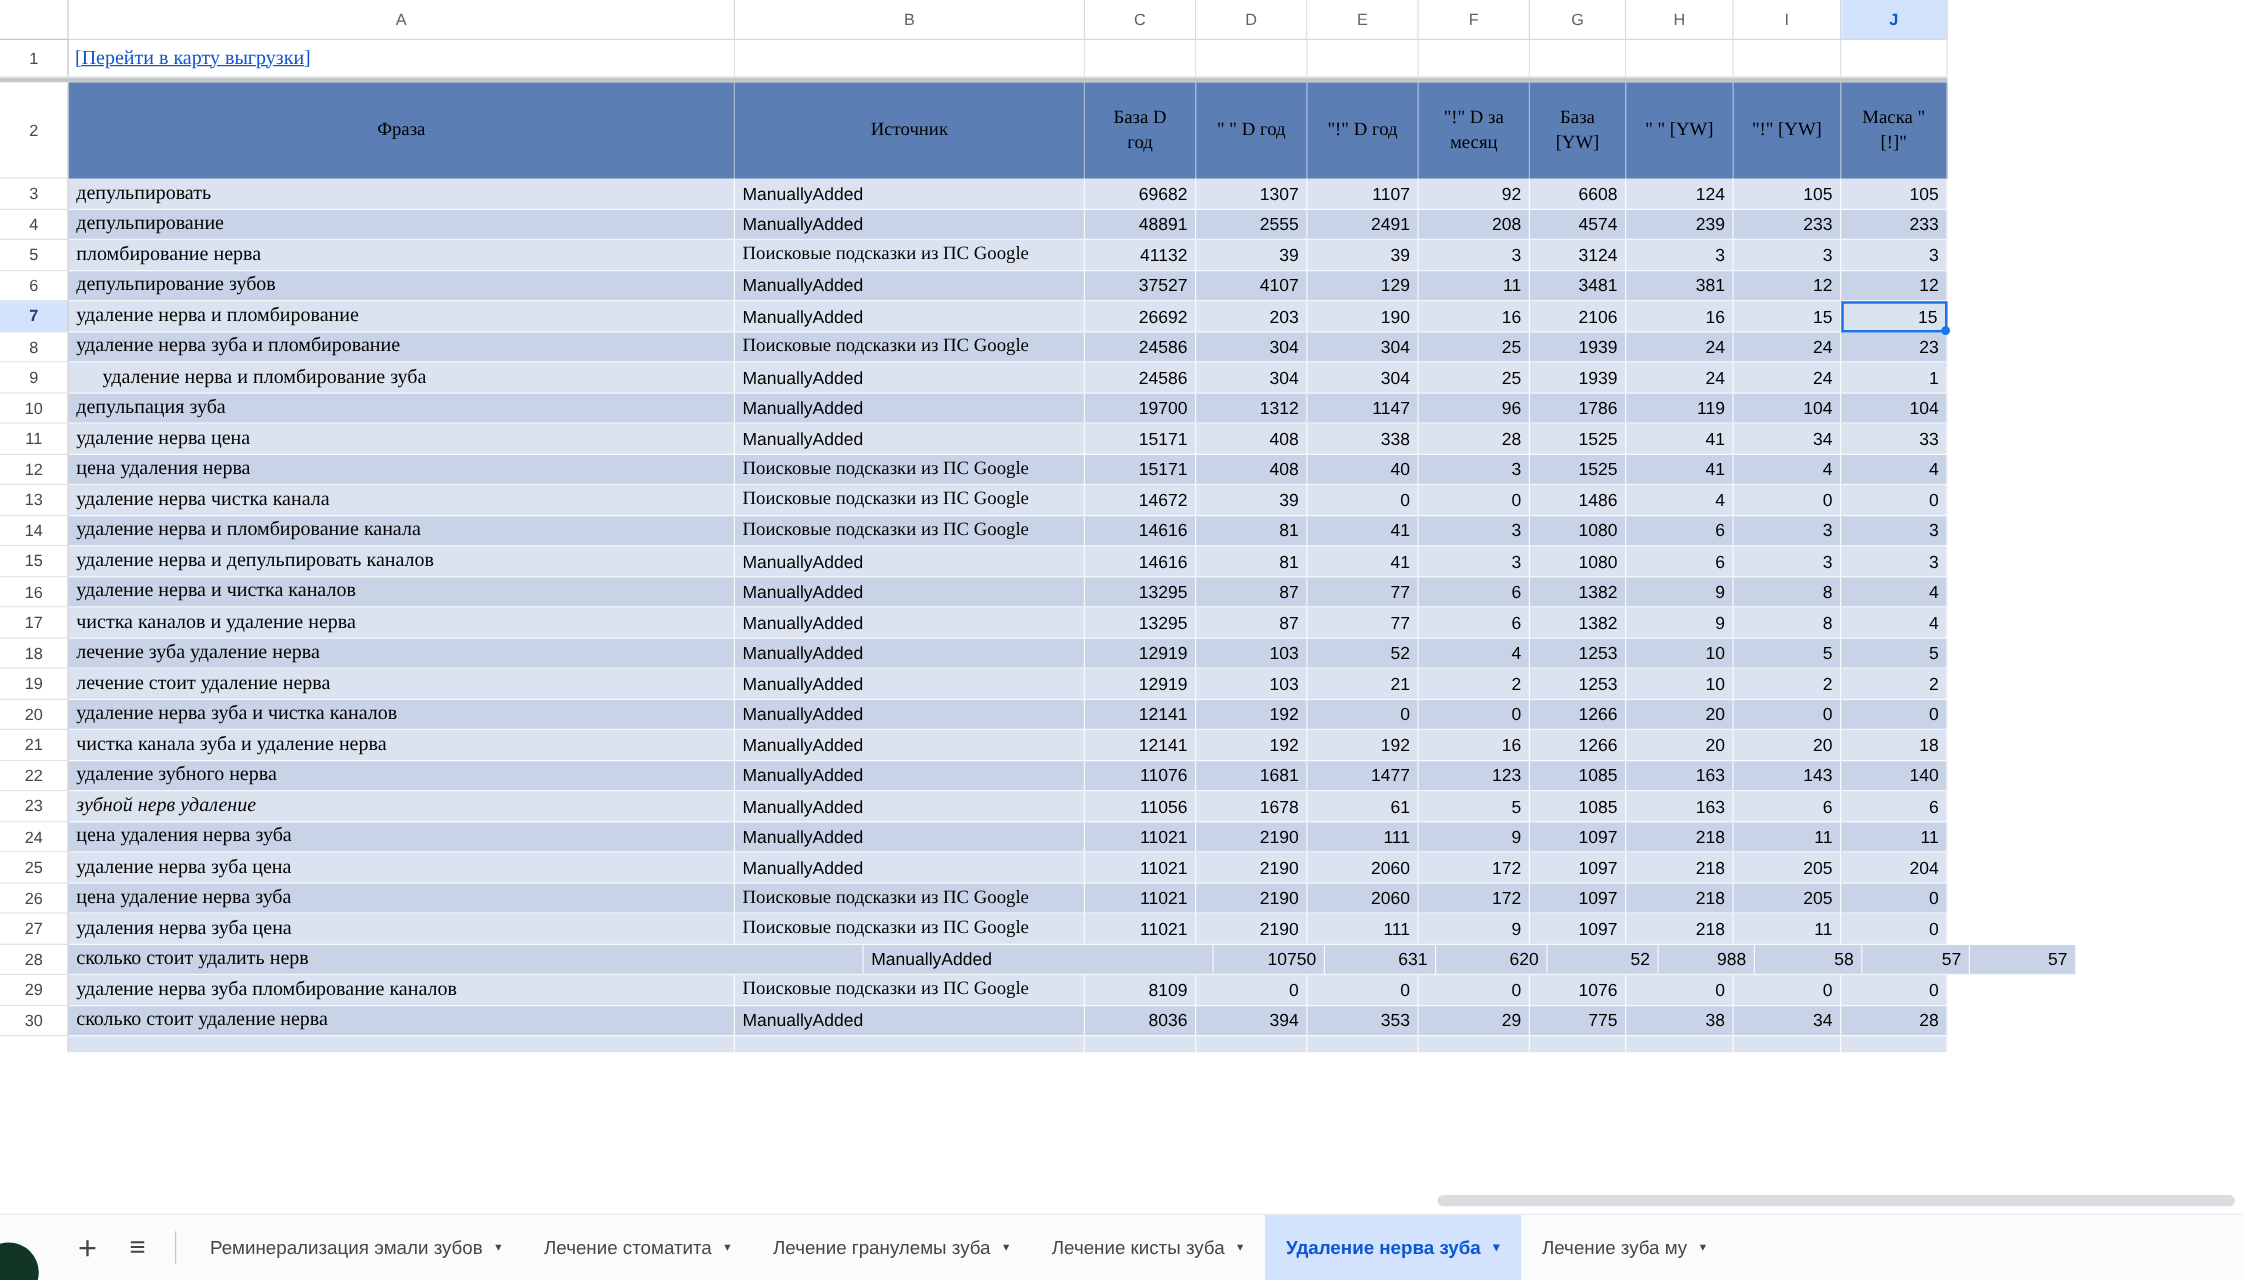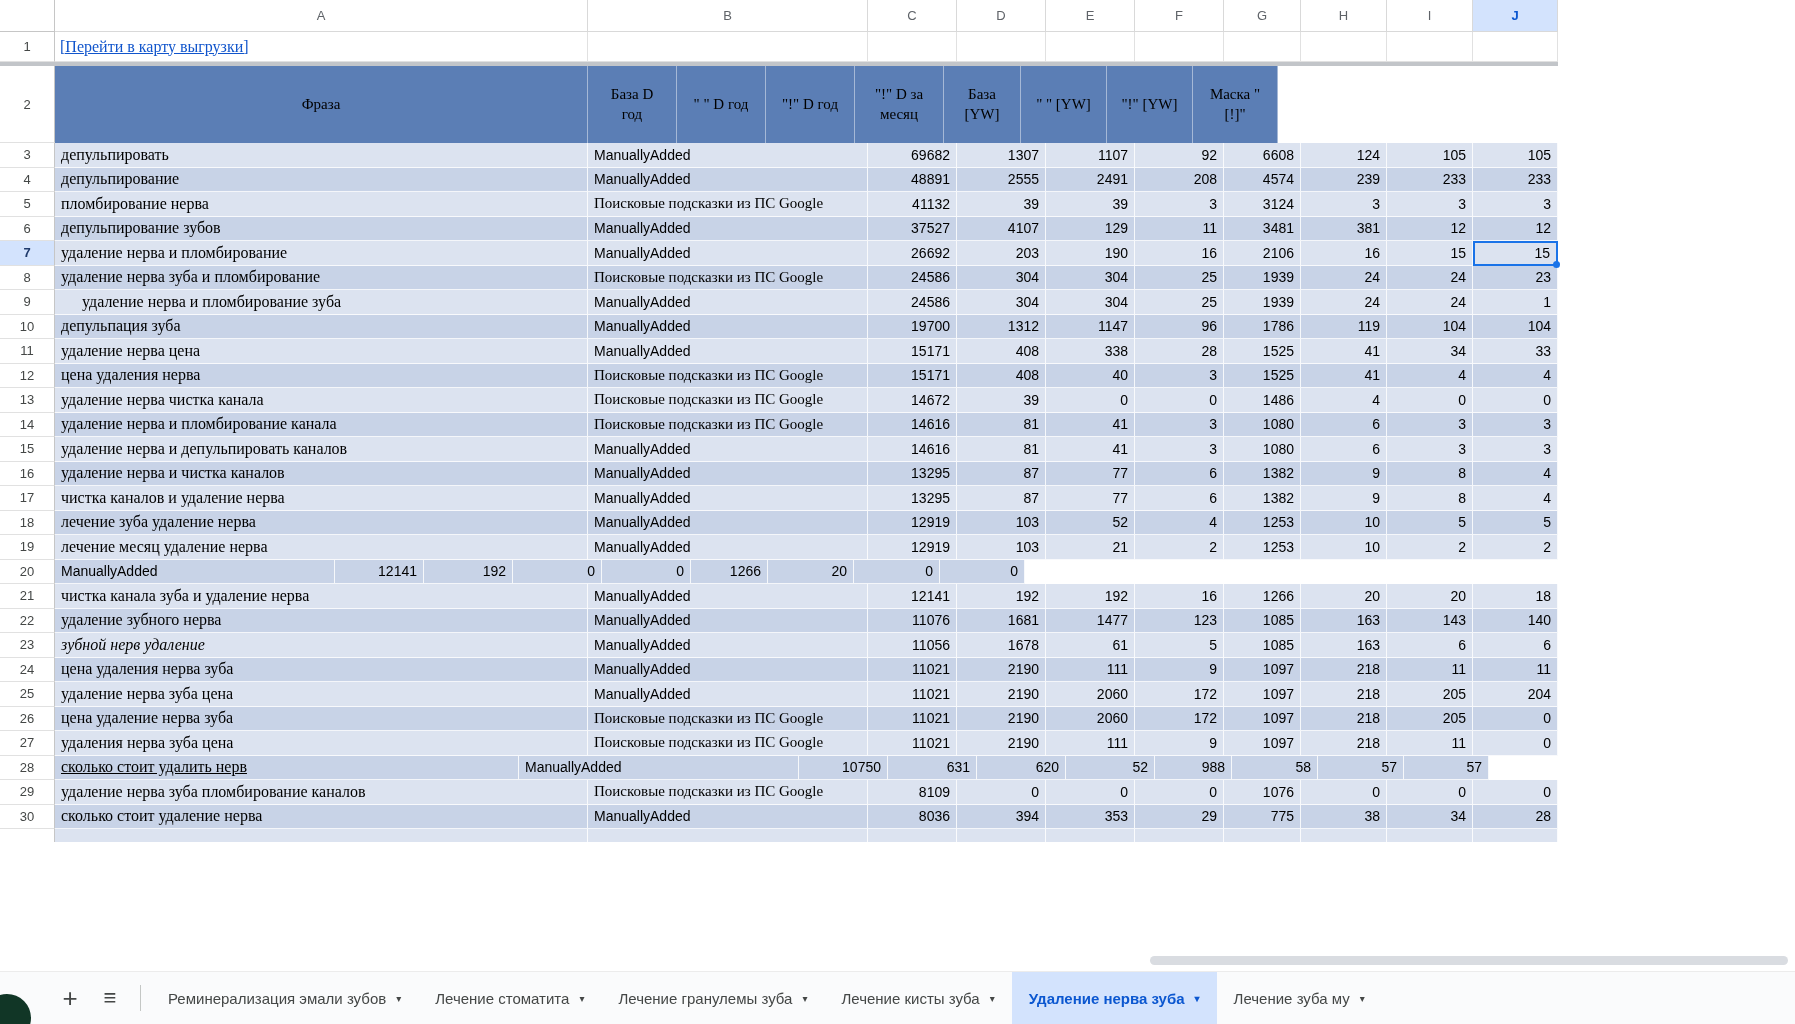--- a/index.html
+++ b/index.html
@@ -103,20 +103,21 @@
         <div class="r1cell" style="width: 86px;"></div>
         <div class="r1cell" style="width: 86px;"></div>
         <div class="r1cell" style="width: 85px;"></div>
       </div>
 
     <div class="fdivider"></div>
 
     <div class="hrow" id="hrow">
       <div class="gutter">2</div>
     <div class="hcell" style="width: 533px;">Фраза</div>
+        <div class="hcell" style="width: 280px;">Источник</div>
         <div class="hcell" style="width: 89px;">База D год</div>
         <div class="hcell" style="width: 89px;">" " D год</div>
         <div class="hcell" style="width: 89px;">"!" D год</div>
         <div class="hcell" style="width: 89px;">"!" D за месяц</div>
         <div class="hcell" style="width: 77px;">База [YW]</div>
         <div class="hcell" style="width: 86px;">" " [YW]</div>
         <div class="hcell" style="width: 86px;">"!" [YW]</div>
         <div class="hcell" style="width: 85px;">Маска "[!]"</div>
       </div>
 
@@ -324,33 +325,34 @@
           <div class="dcell num" style="width: 89px;">103</div>
           <div class="dcell num" style="width: 89px;">52</div>
           <div class="dcell num" style="width: 89px;">4</div>
           <div class="dcell num" style="width: 77px;">1253</div>
           <div class="dcell num" style="width: 86px;">10</div>
           <div class="dcell num" style="width: 86px;">5</div>
           <div class="dcell num" style="width: 85px;">5</div>
         </div>
         <div class="drow light">
           <div class="gutter">19</div>
-          <div class="dcell phrase" style="width: 533px;">лечение месяц удаление нерва</div>
+          <div class="dcell phrase" style="width: 533px;">лечение стоит удаление нерва</div>
           <div class="dcell source latin" style="width: 280px;">ManuallyAdded</div>
           <div class="dcell num" style="width: 89px;">12919</div>
           <div class="dcell num" style="width: 89px;">103</div>
           <div class="dcell num" style="width: 89px;">21</div>
           <div class="dcell num" style="width: 89px;">2</div>
           <div class="dcell num" style="width: 77px;">1253</div>
           <div class="dcell num" style="width: 86px;">10</div>
           <div class="dcell num" style="width: 86px;">2</div>
           <div class="dcell num" style="width: 85px;">2</div>
         </div>
         <div class="drow dark">
           <div class="gutter">20</div>
+          <div class="dcell phrase" style="width: 533px;">удаление нерва зуба и чистка каналов</div>
           <div class="dcell source latin" style="width: 280px;">ManuallyAdded</div>
           <div class="dcell num" style="width: 89px;">12141</div>
           <div class="dcell num" style="width: 89px;">192</div>
           <div class="dcell num" style="width: 89px;">0</div>
           <div class="dcell num" style="width: 89px;">0</div>
           <div class="dcell num" style="width: 77px;">1266</div>
           <div class="dcell num" style="width: 86px;">20</div>
           <div class="dcell num" style="width: 86px;">0</div>
           <div class="dcell num" style="width: 85px;">0</div>
         </div>
@@ -440,21 +442,21 @@
           <div class="dcell num" style="width: 89px;">2190</div>
           <div class="dcell num" style="width: 89px;">111</div>
           <div class="dcell num" style="width: 89px;">9</div>
           <div class="dcell num" style="width: 77px;">1097</div>
           <div class="dcell num" style="width: 86px;">218</div>
           <div class="dcell num" style="width: 86px;">11</div>
           <div class="dcell num" style="width: 85px;">0</div>
         </div>
         <div class="drow dark">
           <div class="gutter">28</div>
-          <div class="dcell phrase" style="width: 464px; text-decoration: underline;">сколько стоит удалить нерв</div>
+          <div class="dcell phrase" style="width: 636px;">сколько стоит удалить нерв</div>
           <div class="dcell source latin" style="width: 280px;">ManuallyAdded</div>
           <div class="dcell num" style="width: 89px;">10750</div>
           <div class="dcell num" style="width: 89px;">631</div>
           <div class="dcell num" style="width: 89px;">620</div>
           <div class="dcell num" style="width: 89px;">52</div>
           <div class="dcell num" style="width: 77px;">988</div>
           <div class="dcell num" style="width: 86px;">58</div>
           <div class="dcell num" style="width: 86px;">57</div>
           <div class="dcell num" style="width: 85px;">57</div>
         </div>

